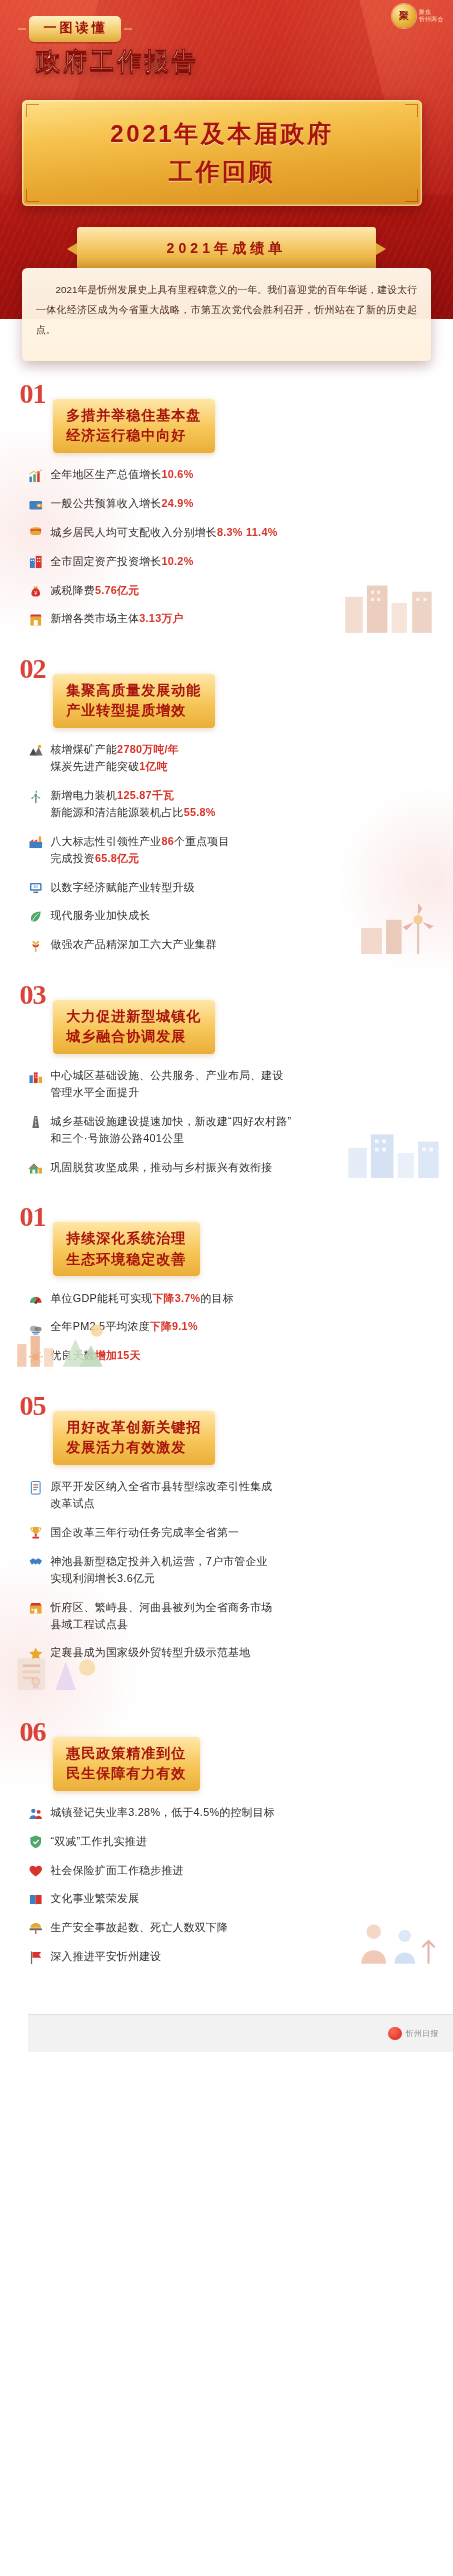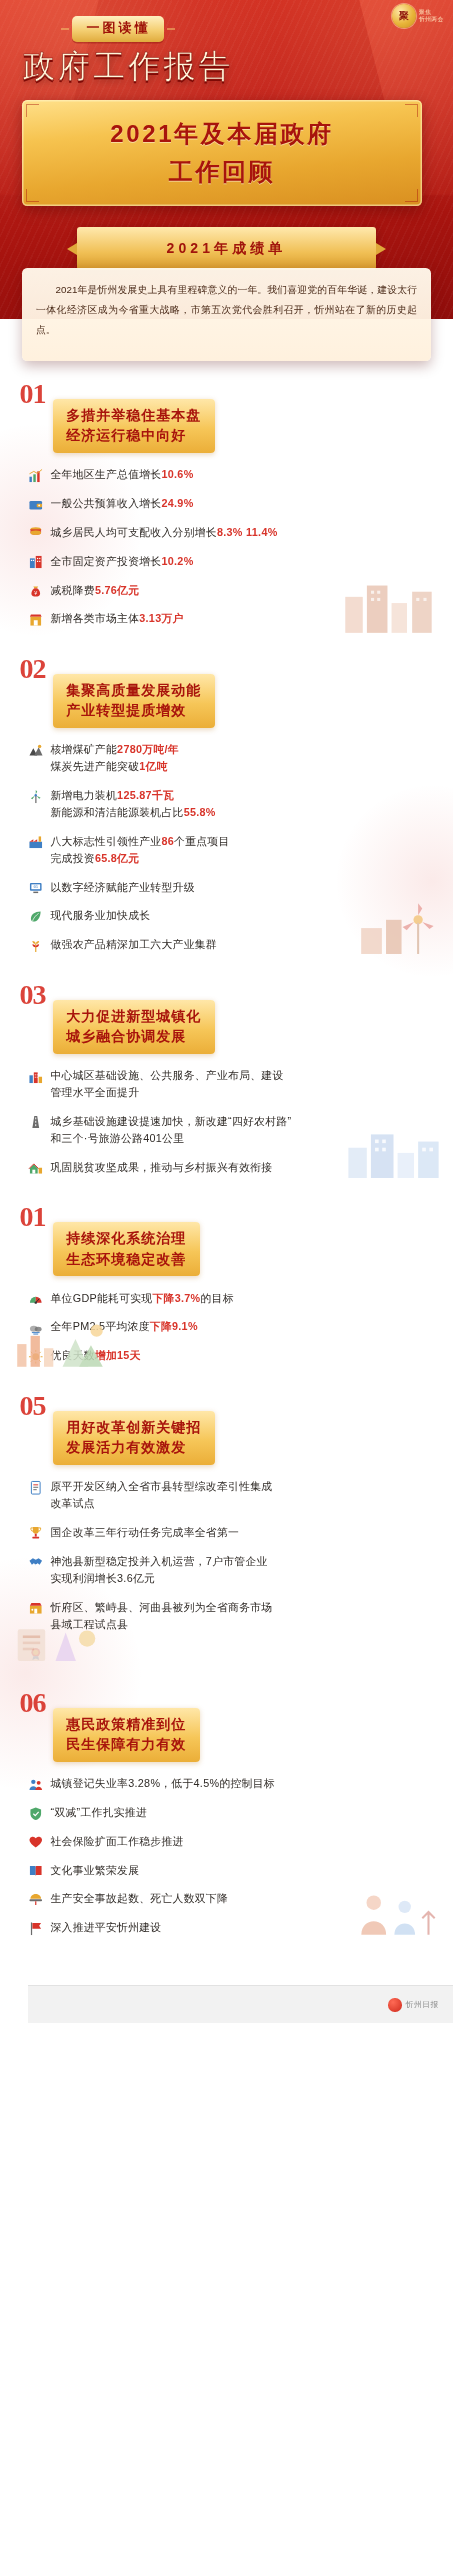--- a/index.html
+++ b/index.html
@@ -58,32 +58,31 @@
   }
 
   .badge-tag {
     position: absolute; top: 15.5px; left: 29px;
     background: linear-gradient(180deg,#fff0c2,#f4cf72 55%,#e0ab3c);
     color: #9e1208;
     font-size: 13px; font-weight: bold; letter-spacing: 3.1px;
     padding: 3.6px 13.4px 4.6px 14.4px;
     border-radius: 5px;
     box-shadow: 0 1.5px 0 rgba(120,10,5,0.35);
-    margin-left: 43px;
   }
   .badge-tag::before, .badge-tag::after {
     content: ""; position: absolute; top: 50%; width: 8.2px; height: 1px;
     background: #f4cf72; transform: translateY(-50%);
   }
   .badge-tag::before { left: -11.3px; }
   .badge-tag::after { right: -11.3px; }
 
   .title-main {
-    position: absolute; top: 45px; left: 23px;
-    font-size: 32px; font-weight: normal; letter-spacing: 3.1px;
+    position: absolute; top: 45px; left: 36px;
+    font-size: 24px; font-weight: bold; letter-spacing: 3.1px;
     color: #fff6da;
     text-shadow: 0 1.5px 0 #7e0a06, 0 3.1px 7.2px rgba(0,0,0,0.35);
     -webkit-text-stroke: 0.5px #8a0f08;
   }
 
   .title-plate {
     position: absolute; top: 100px; left: 22px; right: 31px;
     height: 106px;
     background: linear-gradient(175deg, #ffe08a 0%, #f6c34f 30%, #e8a72f 65%, #d98f20 100%);
     border-radius: 5.2px;
@@ -602,20 +601,28 @@
                   <path d="M4 12l3-6h18l3 6z" fill="#d8342a"></path>
                   <rect x="13" y="18" width="6" height="10" fill="#fff"></rect>
                   <circle cx="9" cy="20" r="2" fill="#fff"></circle>
                 </svg>
               </div>
               <div class="item-txt">忻府区、繁峙县、河曲县被列为全省商务市场<br>县域工程试点县</div>
             </div>
             <div class="item">
               <div class="item-ico">
                 <svg viewBox="0 0 32 32" xmlns="http://www.w3.org/2000/svg">
+                  <path d="M16 3l4 8.5 9.5 1.2-7 6.5 1.8 9.3L16 24l-8.3 4.5 1.8-9.3-7-6.5L12 11.5z" fill="#e8a72f"></path>
+                </svg>
+              </div>
+              <div class="item-txt">定襄县成为国家级外贸转型升级示范基地</div>
+            </div>
+            <div class="item">
+              <div class="item-ico">
+                <svg viewBox="0 0 32 32" xmlns="http://www.w3.org/2000/svg">
                   <circle cx="16" cy="13" r="9" fill="#d8342a"></circle>
                   <circle cx="16" cy="13" r="5.5" fill="#e8a72f"></circle>
                   <path d="M11 21l-2 8 7-3 7 3-2-8" fill="#3f7fc4"></path>
                 </svg>
               </div>
             </div>
           </div>
           <svg class="art" style="left:10.3px;bottom:1px;width:93px;height:49px;" viewBox="0 0 180 96">
             <rect x="14" y="34" width="54" height="62" rx="4" fill="#f2e0d5"></rect>
             <rect x="24" y="46" width="34" height="5" fill="#e2b7a2"></rect>

